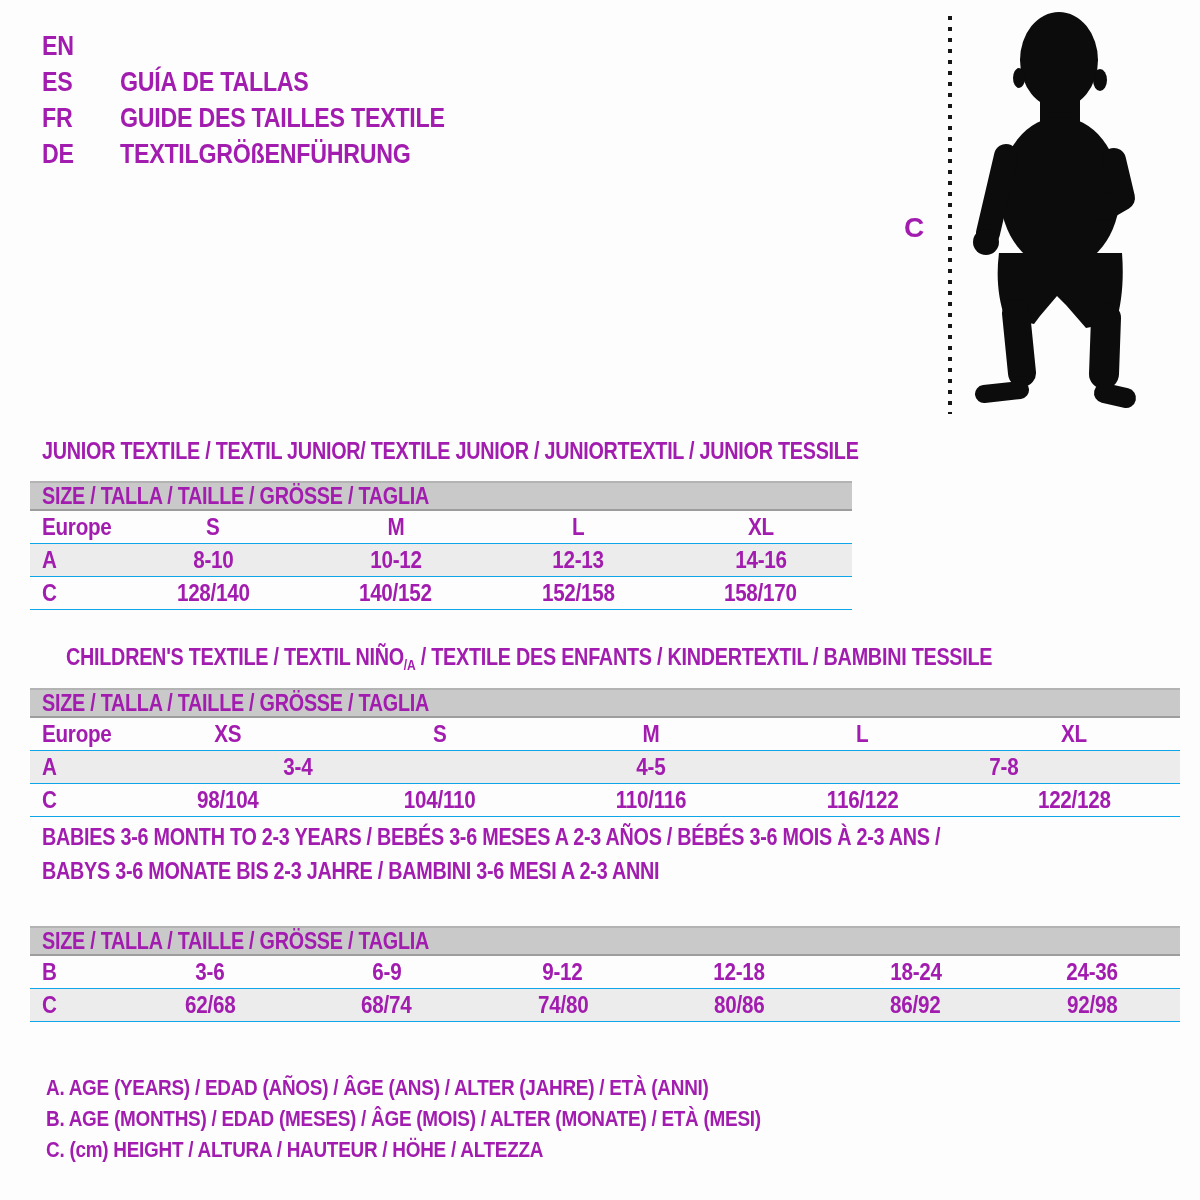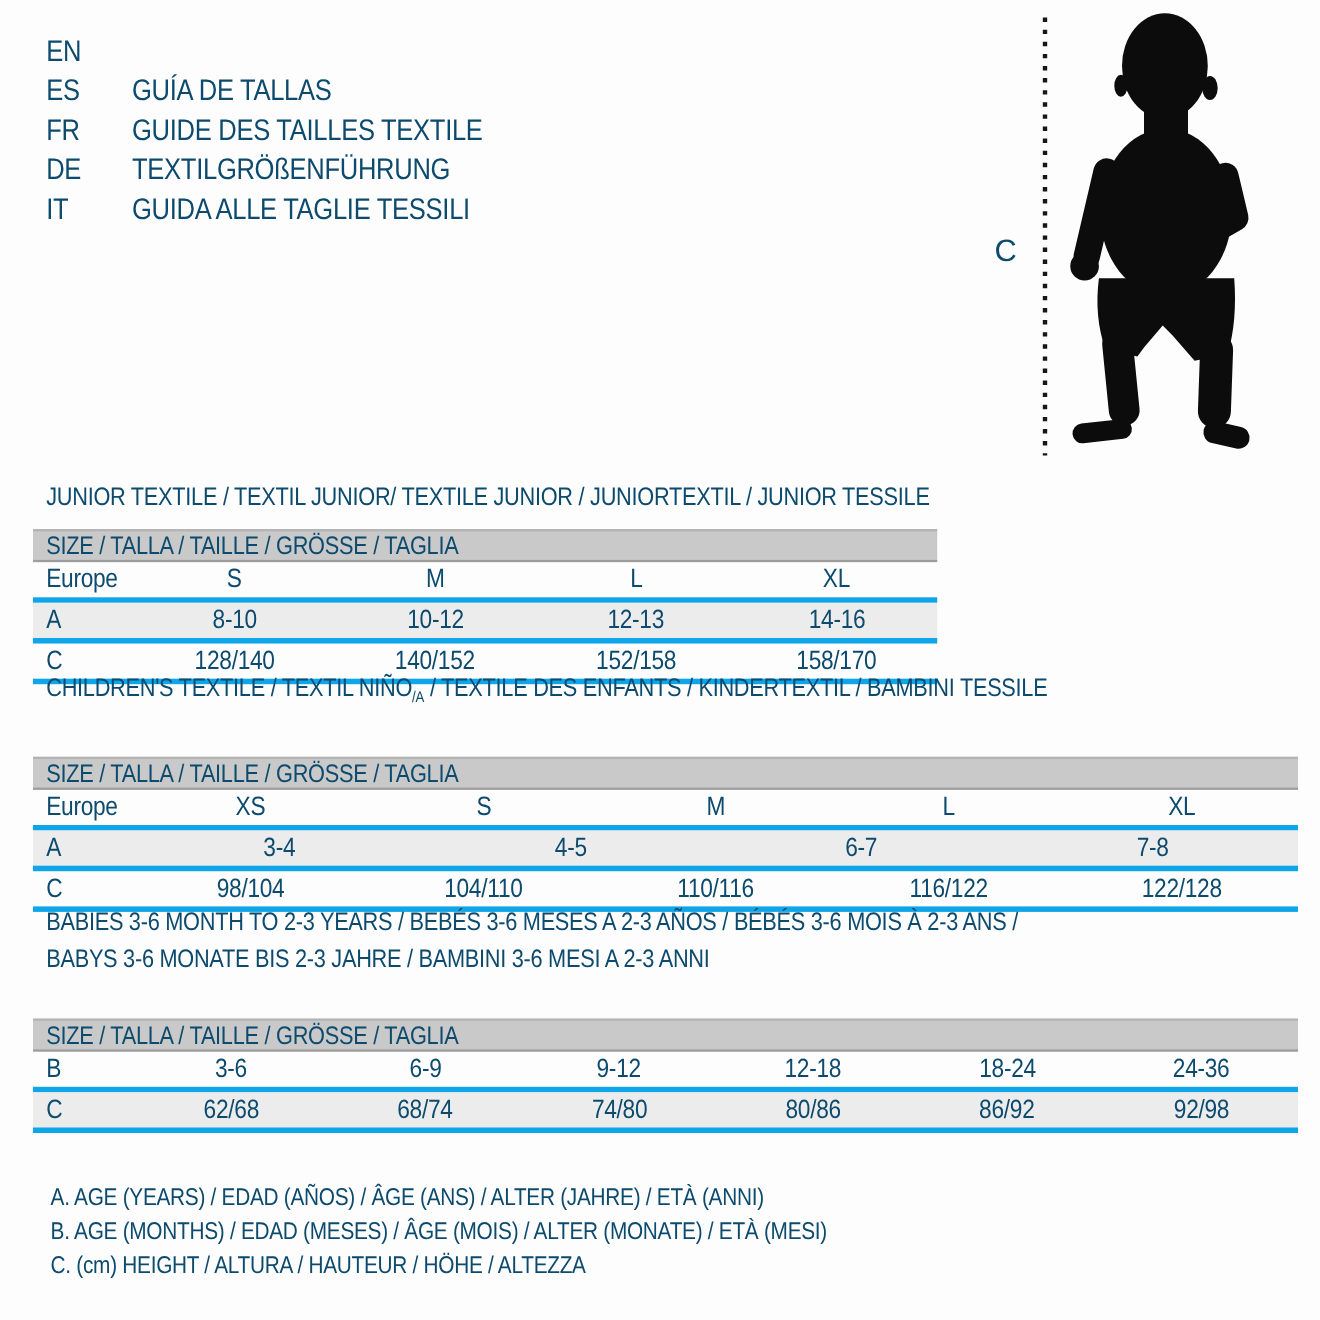--- a/index.html
+++ b/index.html
@@ -1,20 +1,20 @@
 <!DOCTYPE html>
 <html><head>
 <meta charset="utf-8">
 <style>
   html,body { margin:0; padding:0; background:#ffffff; }
   .page {
     position:relative; width:1200px; height:1200px;
     background:#fdfdfd; overflow:hidden;
     font-family:"Liberation Sans", sans-serif;
-    font-weight:normal; color:#0c4a6e;
+    font-weight:bold; color:#a21caf;
   }
   .cnd { display:inline-block; transform:scaleX(0.86); transform-origin:0 50%;
          white-space:nowrap; letter-spacing:-0.3px; }
   .cnd-c { display:inline-block; transform:scaleX(0.86); transform-origin:50% 50%;
            white-space:nowrap; letter-spacing:-0.3px; }
 
   
   .lang-block { position:absolute; left:42px; top:28px; }
   .lang-row { display:flex; font-size:27px; line-height:36px; }
   .lang-code { width:78px; flex:0 0 78px; }
@@ -30,21 +30,21 @@
   
   .size-table { position:absolute; left:30px; }
   .size-bar {
     height:30px; box-sizing:border-box;
     background:#c9c9c9;
     border-top:2px solid #b3b3b3; border-bottom:2px solid #9d9d9d;
     display:flex; align-items:center; padding-left:12px;
     font-size:23px;
   }
   .trow { display:flex; align-items:center; height:32px; font-size:24px;
-          border-bottom:5px solid #0ea5e9; }
+          border-bottom:1px solid #0ea5e9; }
   .trow.shaded { background:#ececec; }
   .tlabel { flex:0 0 92px; width:92px; padding-left:12px; box-sizing:border-box; text-align:left; }
   .tcell { flex:1; text-align:center; }
 
   
   .legend { position:absolute; left:46px; top:1072px; font-size:22px; line-height:31px; }
 </style>
 </head>
 <body>
 
@@ -58,24 +58,20 @@
       <span class="lang-code"><span class="cnd">ES</span></span>
       <span><span class="cnd">GUÍA DE TALLAS</span></span>
     </div>
     <div class="lang-row">
       <span class="lang-code"><span class="cnd">FR</span></span>
       <span><span class="cnd">GUIDE DES TAILLES TEXTILE</span></span>
     </div>
     <div class="lang-row">
       <span class="lang-code"><span class="cnd">DE</span></span>
       <span><span class="cnd">TEXTILGRÖßENFÜHRUNG</span></span>
-    </div>
-    <div class="lang-row">
-      <span class="lang-code"><span class="cnd">IT</span></span>
-      <span><span class="cnd">GUIDA ALLE TAGLIE TESSILI</span></span>
     </div>
   </div>
 
   <svg class="figure-svg" viewBox="0 0 260 420">
     <line x1="50" y1="8" x2="50" y2="406" stroke="#161616" stroke-width="4" stroke-dasharray="4 7"></line>
     <g fill="#0c0c0c" stroke="#0c0c0c">
       <ellipse cx="159" cy="52" rx="39" ry="48" stroke="none"></ellipse>
       <ellipse cx="119" cy="70" rx="6" ry="10" stroke="none"></ellipse>
       <ellipse cx="200" cy="72" rx="7" ry="11" stroke="none"></ellipse>
       <rect x="140" y="85" width="40" height="44" stroke="none"></rect>
@@ -115,40 +111,39 @@
     </div>
     <div class="trow">
       <span class="tlabel"><span class="cnd">C</span></span>
       <span class="tcell"><span class="cnd-c">128/140</span></span>
       <span class="tcell"><span class="cnd-c">140/152</span></span>
       <span class="tcell"><span class="cnd-c">152/158</span></span>
       <span class="tcell"><span class="cnd-c">158/170</span></span>
     </div>
   </div>
 
-  <div class="section-title" style="top:608px;">
+  <div class="section-title" style="top:640px;margin-left:24px;">
     <span class="cnd"><span>CHILDREN'S TEXTILE / TEXTIL NIÑO</span><span class="title-sub">/A</span><span> / TEXTILE DES ENFANTS / KINDERTEXTIL / BAMBINI TESSILE</span></span>
   </div>
   <div class="size-table" style="top:688px; width:1150px;">
     <div class="size-bar">
       <span class="cnd">SIZE / TALLA / TAILLE / GRÖSSE / TAGLIA</span>
     </div>
     <div class="trow">
       <span class="tlabel"><span class="cnd">Europe</span></span>
       <span class="tcell"><span class="cnd-c">XS</span></span>
       <span class="tcell"><span class="cnd-c">S</span></span>
       <span class="tcell"><span class="cnd-c">M</span></span>
       <span class="tcell"><span class="cnd-c">L</span></span>
       <span class="tcell"><span class="cnd-c">XL</span></span>
     </div>
     <div class="trow shaded">
       <span class="tlabel"><span class="cnd">A</span></span>
       <span class="tcell"><span class="cnd-c">3-4</span></span>
       <span class="tcell"><span class="cnd-c">4-5</span></span>
-      <span class="tcell"><span class="cnd-c">6-7</span></span>
       <span class="tcell"><span class="cnd-c">7-8</span></span>
     </div>
     <div class="trow">
       <span class="tlabel"><span class="cnd">C</span></span>
       <span class="tcell"><span class="cnd-c">98/104</span></span>
       <span class="tcell"><span class="cnd-c">104/110</span></span>
       <span class="tcell"><span class="cnd-c">110/116</span></span>
       <span class="tcell"><span class="cnd-c">116/122</span></span>
       <span class="tcell"><span class="cnd-c">122/128</span></span>
     </div>

